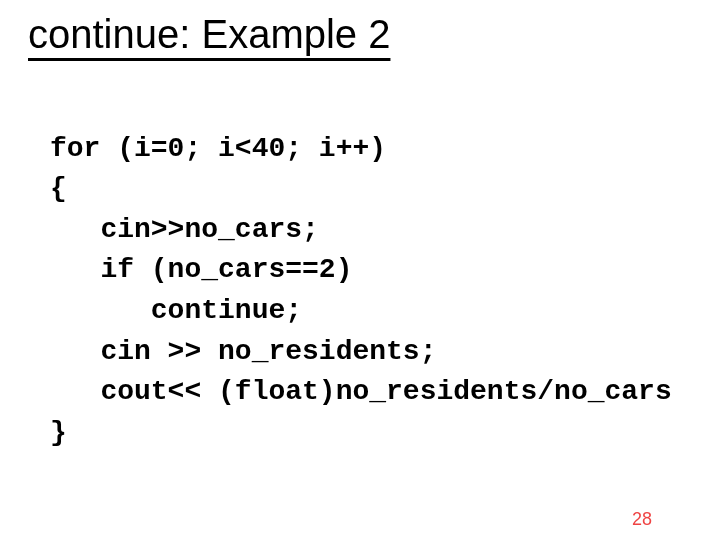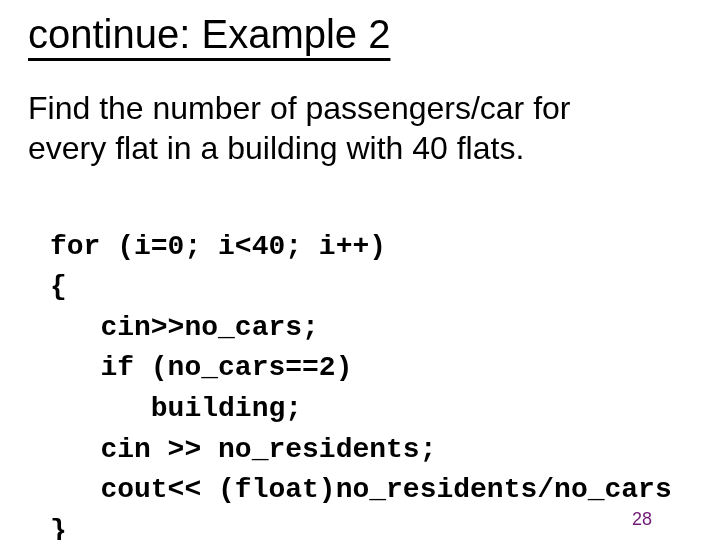--- a/index.html
+++ b/index.html
@@ -41,36 +41,35 @@
     line-height: 1.45;
     white-space: pre;
     margin-left: 22px;
   }
   .page-num {
     position: absolute;
     bottom: 10px;
     right: 16px;
     font-family: Arial, Helvetica, sans-serif;
     font-size: 18px;
-    color: #701a75;
+    color: #ef4444;
   }
 </style>
 </head>
 <body>
 
 <div class="slide">
 
   <h1 class="title">continue: Example 2</h1>
 
-  <div class="prompt">Find the number of passengers/car for every flat in a building with 40 flats.</div>
 
   <div class="code">
 <span>for (i=0; i&lt;40; i++)</span>
 <span>{</span>
 <span>   cin&gt;&gt;no_cars;</span>
 <span>   if (no_cars==2)</span>
-<span>      building;</span>
+<span>      continue;</span>
 <span>   cin &gt;&gt; no_residents;</span>
 <span>   cout&lt;&lt; (float)no_residents/no_cars</span>
 <span>}</span></div>
 
   <div class="page-num">28</div>
 </div>
 
 </body></html>

